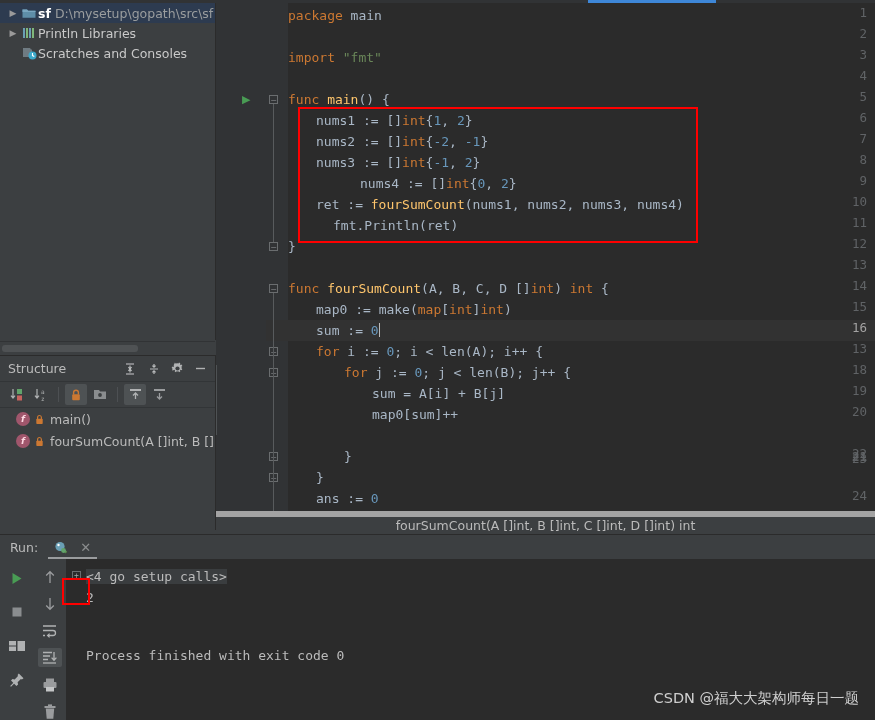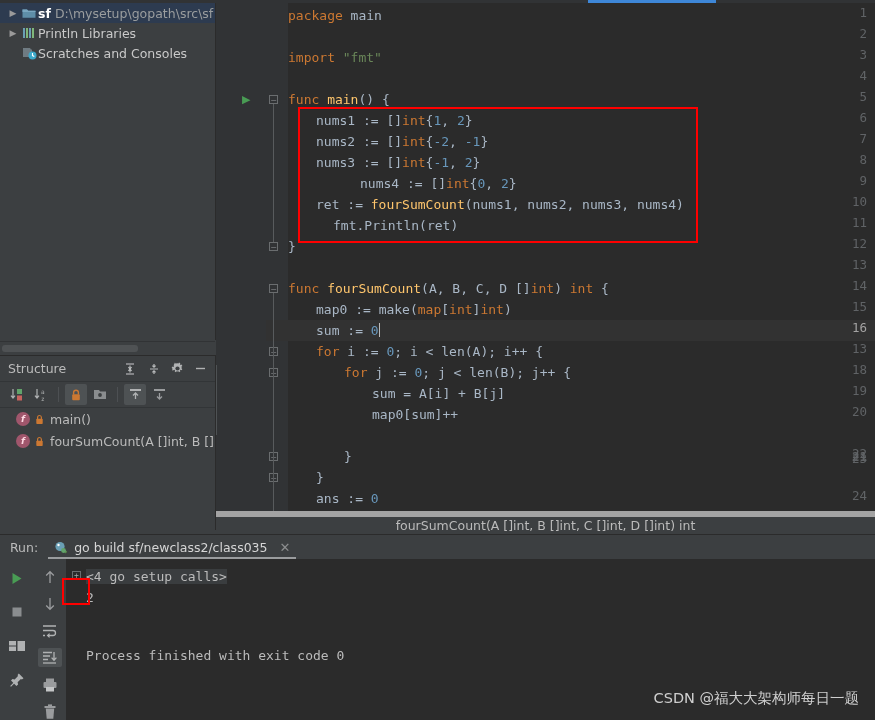--- a/index.html
+++ b/index.html
@@ -383,21 +383,20 @@
       <span class="run-label">Run:</span>
       <span class="run-tab">
         <span>
           <svg width="14" height="14" viewBox="0 0 14 14">
               <circle cx="6" cy="6.5" r="4.6" fill="#6a9fb5"></circle>
               <circle cx="4.5" cy="5" r="1.2" fill="#ffffff"></circle>
               <path d="M8.5 9.5l4 3" stroke="#5a8a4a" stroke-width="2.2"></path>
               <circle cx="9.5" cy="10.5" r="2.4" fill="#62a36b"></circle>
             </svg>
         </span>
-        <span>go build sf/newclass2/class035</span>
         <span class="close-x">✕</span>
         <span class="tab-underline"></span>
       </span>
     </div>
 
     <div class="run-body">
       <div class="run-side">
         <span class="side-btn">
           <svg width="15" height="15" viewBox="0 0 15 15">
               <path d="M3.5 2l9 5.5-9 5.5z" fill="#499c54"></path>

